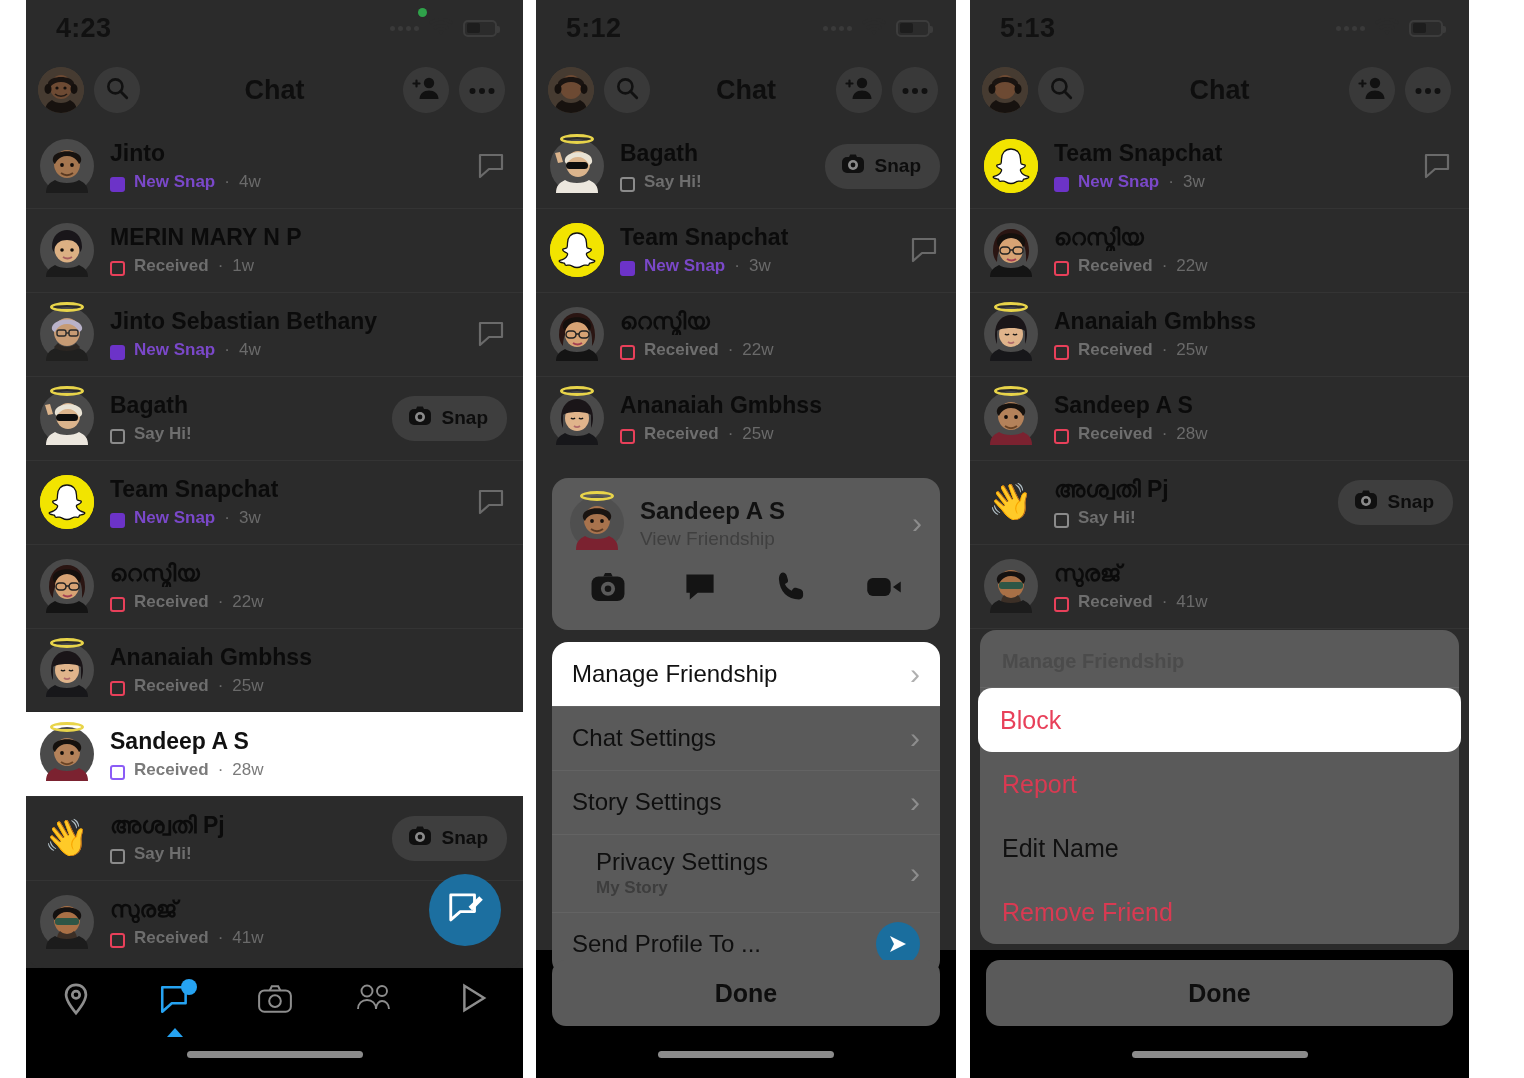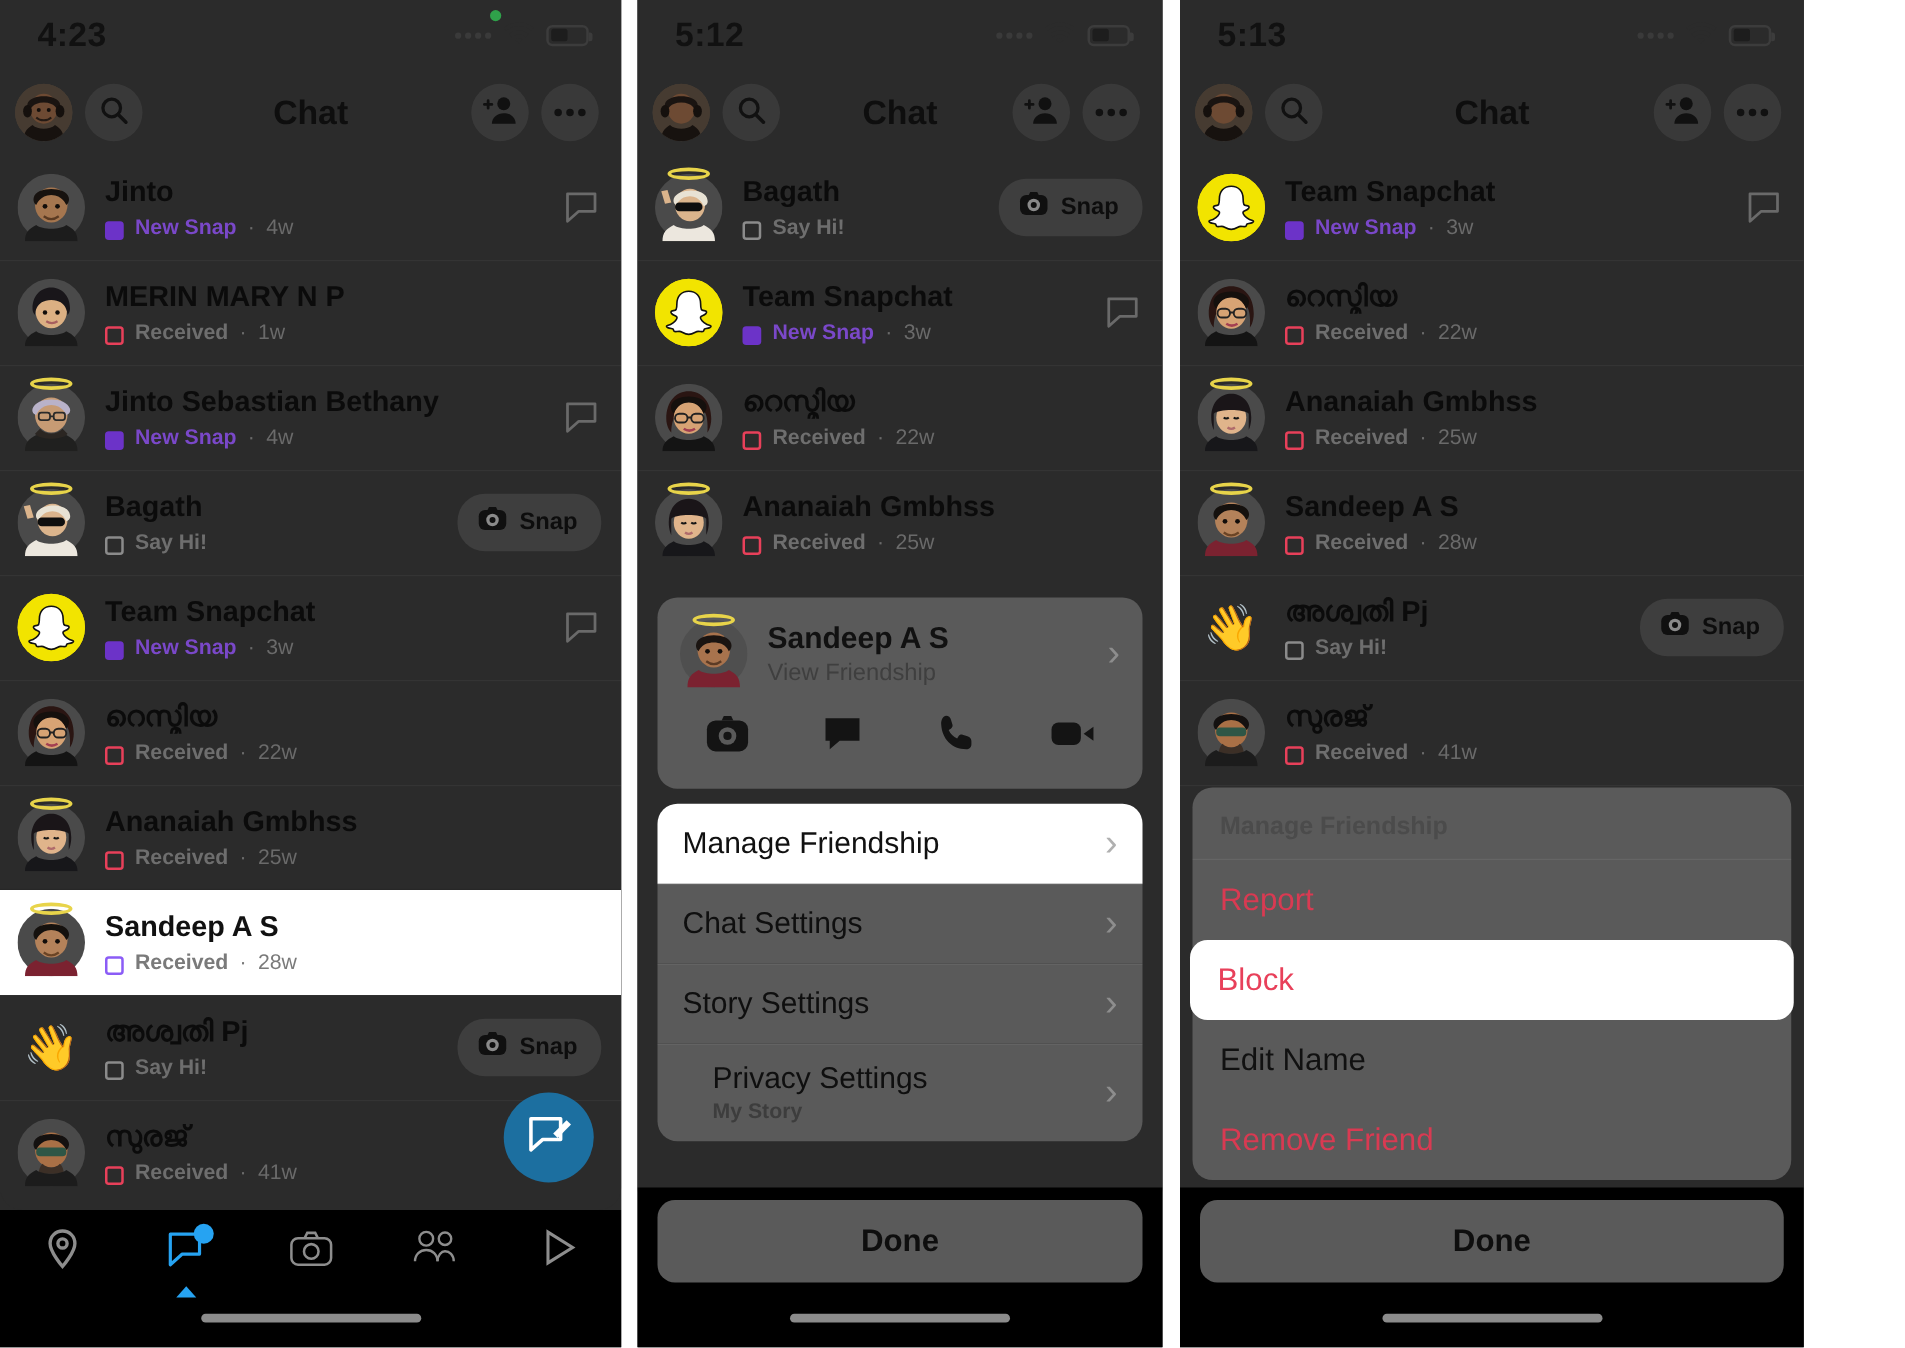--- a/index.html
+++ b/index.html
@@ -11,21 +11,21 @@
   }
   .board { position: relative; width: 1524px; height: 1078px; display: flex; background:#fff; }
 
   .panel {
     position: relative;
     height: 1078px;
     background: #000000;
     overflow: hidden;
     flex: 0 0 auto;
   }
-  #panel-1 { width: 497px; }
+  #panel-1 { width: 497px; margin-left: 26px; }
   .gap { flex: 0 0 13px; background: #ffffff; height: 1078px; }
   #panel-2 { width: 420px; }
   .gap2 { flex: 0 0 14px; background: #ffffff; height: 1078px; }
   #panel-3 { width: 499px; }
 
   
   .screen {
     position: absolute; inset: 0;
     background: #2b2b2b;
   }
@@ -833,20 +833,30 @@
               </div>
               <span class="chev">›</span>
             </div>
             <div class="menu-item tall">
               <div class="mtexts">
                 <div class="mlabel">Privacy Settings</div>
                 <div class="msub">My Story</div>
               </div>
               <span class="chev">›</span>
             </div>
+            <div class="menu-item">
+              <div class="mtexts">
+                <div class="mlabel">Send Profile To ...</div>
+              </div>
+              <span class="send-circle">
+                <svg width="22" height="22" viewBox="0 0 22 22">
+                  <path d="M3 3l16 8-16 8 4-8z" fill="#fff"></path>
+                </svg>
+              </span>
+            </div>
           </div>
       </div>
 
       <div class="done-btn">Done</div>
       <div class="homebar" style="bottom:20px;z-index:30"></div>
     </div>
   </div>
 
   <div class="gap2"></div>
 
@@ -1083,25 +1093,25 @@
             </div>
         </div>
       </div>
 
       <div class="sheet-bottom-pad"></div>
 
       <div class="mf-sheet">
         <div class="mf-card">
           <div class="mf-head">Manage Friendship</div>
           <div id="p3-menu">
+              <div class="mf-item destructive sel">
+                <span>Block</span>
+              </div>
               <div class="mf-item destructive">
                 <span>Report</span>
-              </div>
-              <div class="mf-item destructive sel">
-                <span>Block</span>
               </div>
               <div class="mf-item neutral">
                 <span>Edit Name</span>
               </div>
               <div class="mf-item destructive">
                 <span>Remove Friend</span>
               </div>
             </div>
         </div>
       </div>

